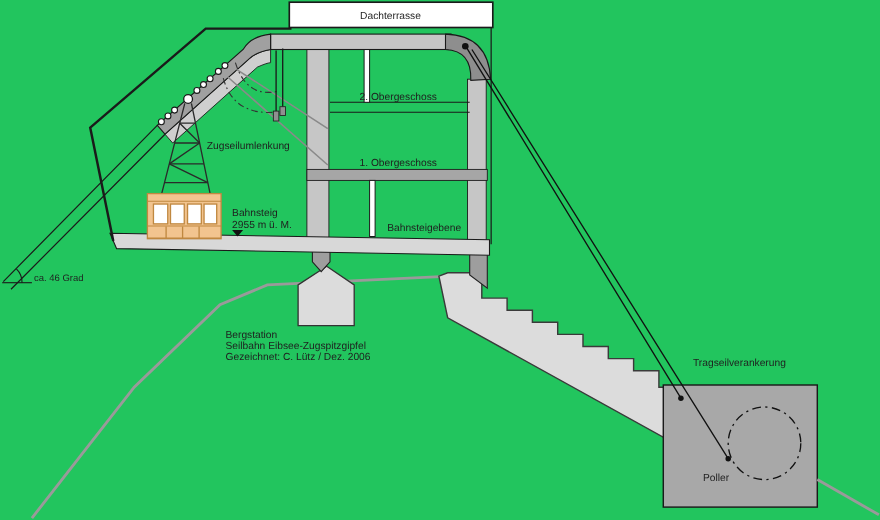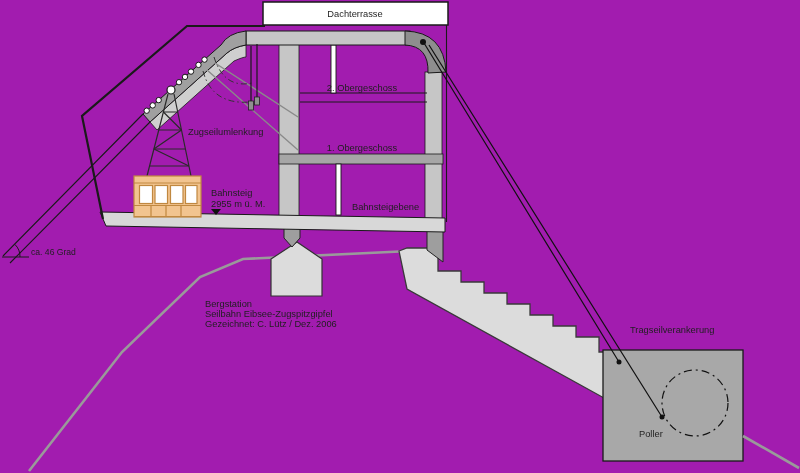--- a/index.html
+++ b/index.html
@@ -1,16 +1,16 @@
 <!DOCTYPE html>
 <html><head>
 <meta charset="utf-8">
 <style>
   html,body{margin:0;padding:0;background:#ffffff;}
-  .stage{position:relative;width:800px;height:473px;background:#a21caf;overflow:hidden;
+  .stage{position:relative;width:800px;height:473px;background:#22c55e;overflow:hidden;
          font-family:"Liberation Sans","DejaVu Sans",sans-serif;}
   svg{position:absolute;left:0;top:0;}
   text{font-family:"Liberation Sans","DejaVu Sans",sans-serif;font-size:9.3px;fill:#1f1f1f;}
   .t-mid{text-anchor:middle;}
 </style>
 </head>
 <body>
 
 <div class="stage">
 <svg width="800" height="473" viewBox="0 0 800 473">

